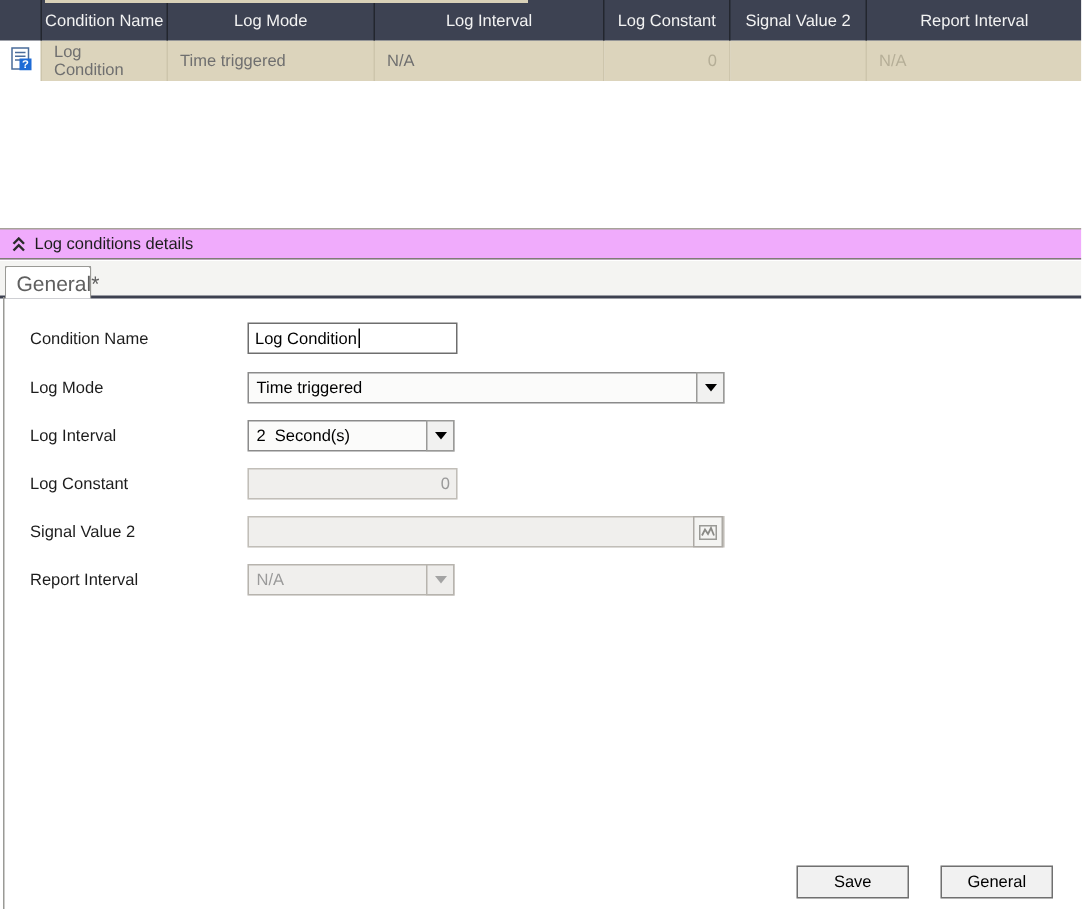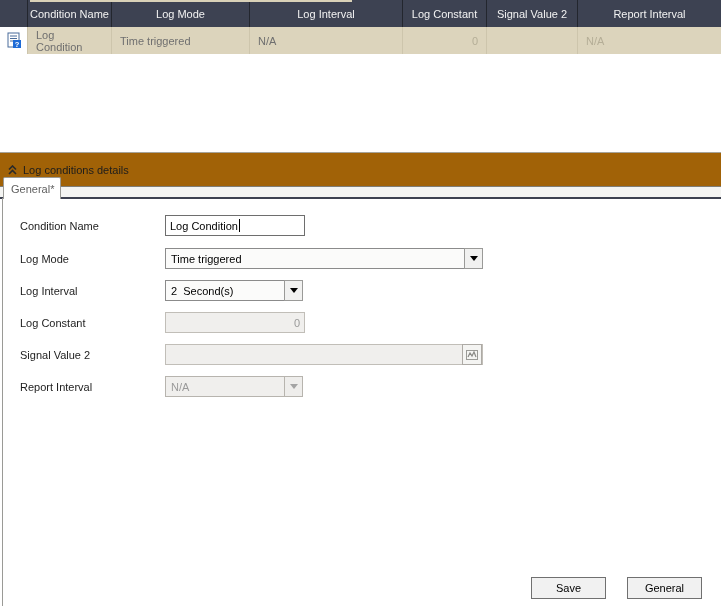--- a/index.html
+++ b/index.html
@@ -16,31 +16,31 @@
   .grid-row .cell { height:27px; display:flex; align-items:center; background:#dcd4bc;
     font-size:11px; color:#6f6f6f; padding:0 8px; border-right:1px solid #cdc5ac; }
   .grid-row .cell.icon-cell { background:#ffffff; justify-content:center; padding:0; border-right:1px solid #cdc5ac; }
   .grid-row .cell.dim { color:#b5ae97; }
   .grid-row .cell.num { justify-content:flex-end; }
   .col-icon { width:28px; } .col-name { width:84px; } .col-mode { width:138px; }
   .col-interval { width:153px; } .col-constant { width:84px; } .col-signal { width:91px; }
   .col-report { width:143px; border-right:none !important; }
 
   
-  .details-bar { position:absolute; left:0; top:152px; width:721px; height:35px; background:#a16207;
+  .details-bar { position:absolute; left:0; top:152px; width:721px; height:21px; background:#f0abfc;
     border-top:1px solid #a6a399; border-bottom:1px solid #7f7d76; display:flex; align-items:center; z-index:2; }
   .details-bar .chevrons { margin:0 6px 0 8px; display:flex; align-items:center; }
   .details-bar .title { font-size:11px; color:#1d1d1d; }
 
   
   .tabstrip { position:absolute; left:0; top:174px; width:721px; height:23px; background:#f4f4f2; }
   .tab-dark-line { position:absolute; left:0; top:197px; width:721px; height:2px; background:#3d4150; }
   .tab { position:absolute; left:3px; top:177px; width:58px; height:22px; background:#ffffff;
     border:1px solid #9a9a96; border-bottom:none; border-radius:2px 2px 0 0;
-    display:flex; align-items:center; padding-left:7px; font-size:11px; color:#5f5f5f; z-index:3; }
+    display:flex; align-items:center; padding-left:7px; font-size:14px; color:#5f5f5f; z-index:3; }
   .panel-left-border { position:absolute; left:2px; top:198px; width:1px; height:408px; background:#9a9a96; }
 
   
   .flabel { position:absolute; left:20px; font-size:11px; color:#1d1d1d; white-space:nowrap; }
   .textbox { position:absolute; background:#ffffff; border:1px solid #6e6e6e; font-size:11px; color:#000;
     display:flex; align-items:center; padding:0 4px; white-space:pre; }
   .textbox.disabled { background:#f0efed; border:1px solid #c1beb8; color:#9a9a9a; }
   .textbox.num { justify-content:flex-end; }
   .caret { width:1px; height:13px; background:#000; margin-left:1px; }
   .combo { position:absolute; background:#fbfbfa; border:1px solid #8b8b8b; display:flex; align-items:stretch; }

